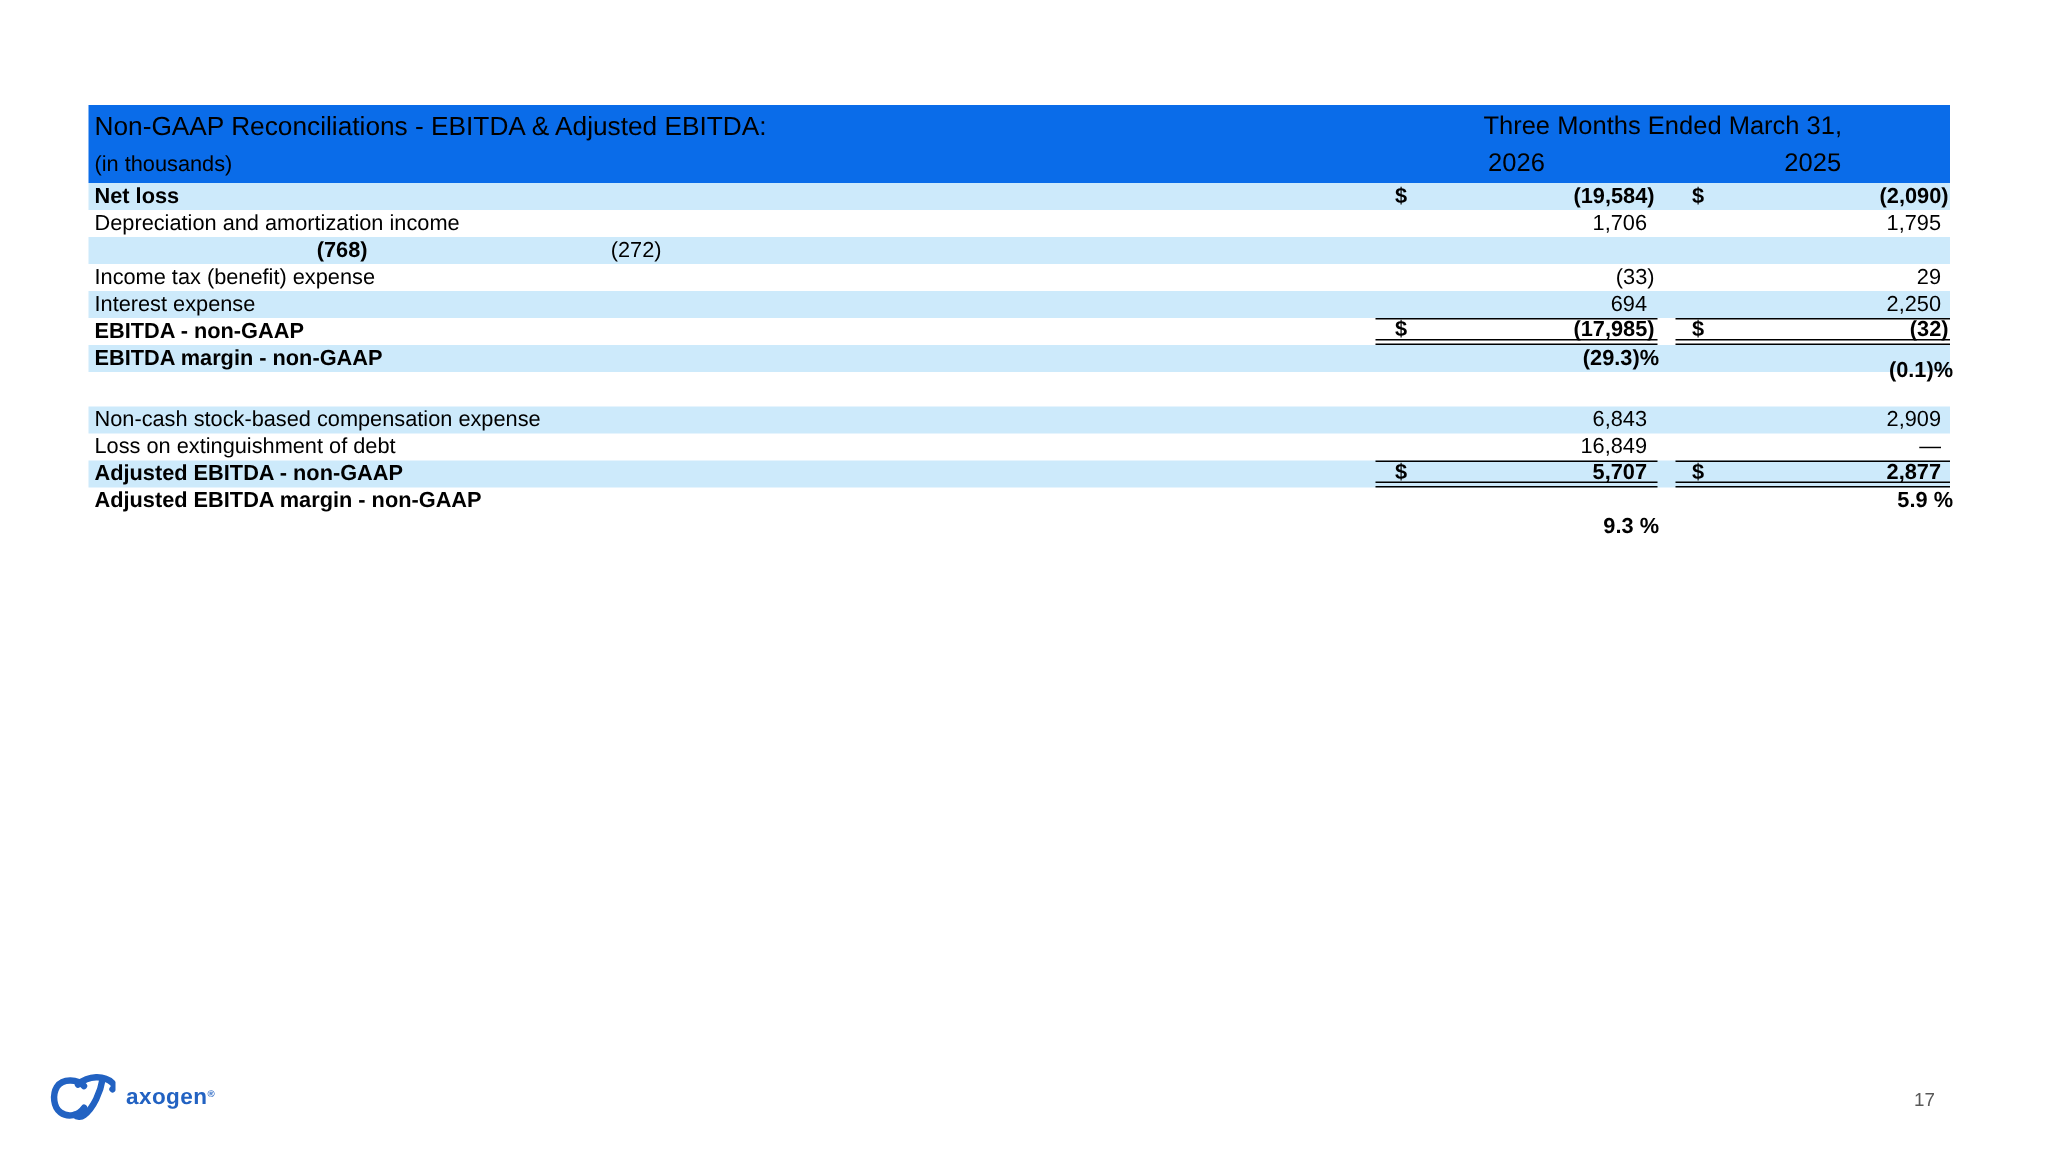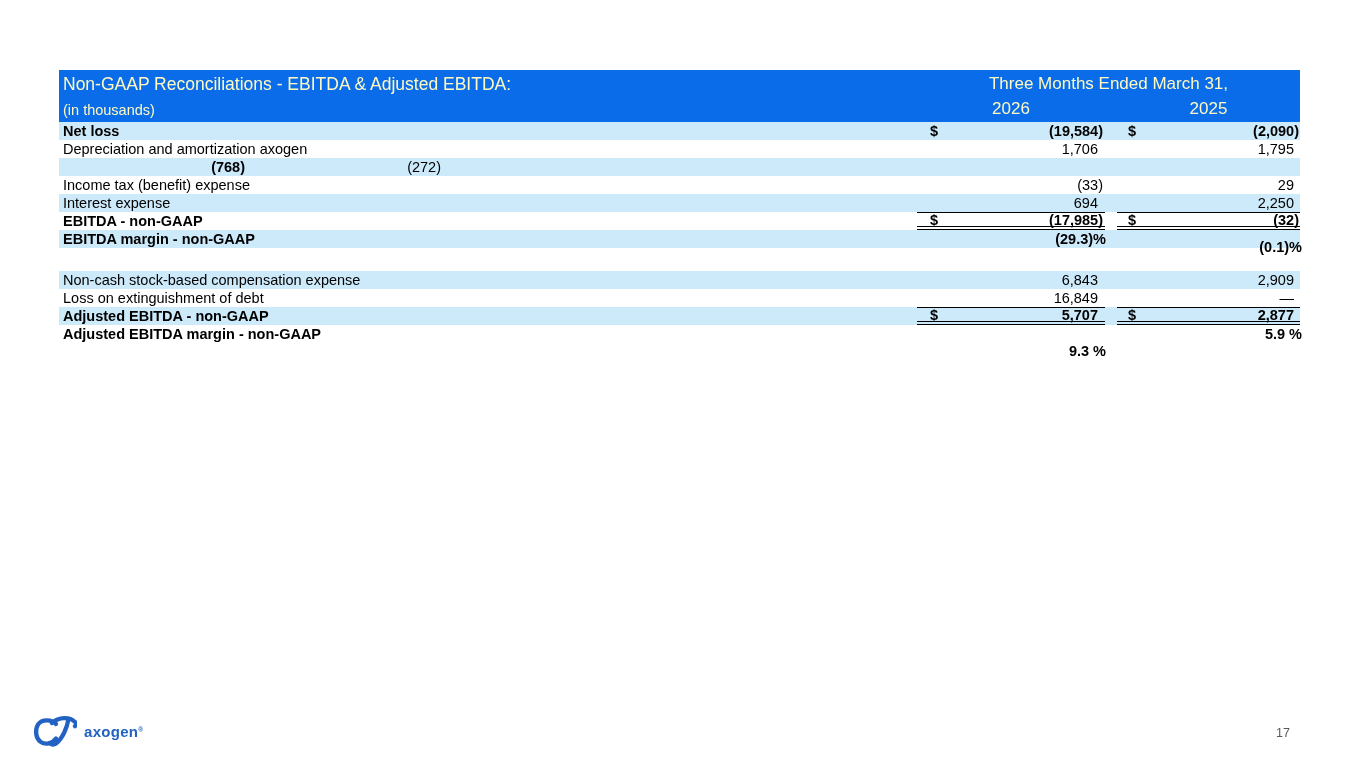--- a/index.html
+++ b/index.html
@@ -12,21 +12,21 @@
     color: #000;
   }
   .slide { position: absolute; inset: 0; background: #fff; }
 
   
   .fin-table { position: absolute; left: 59px; top: 70px; width: 1241px; }
 
   .thead {
     display: flex;
     background: var(--c-header, #0a6ce9);
-    color: #fef9c3;
+    color: #000000;
     height: 52px;
     box-sizing: border-box;
   }
   .th-left {
     flex: 1;
     display: flex; flex-direction: column; justify-content: space-between;
     padding: 4px 0 4px 4px;
     box-sizing: border-box;
   }
   .th-title { font-size: 17.5px; white-space: nowrap; }
@@ -108,21 +108,21 @@
       <span class="dollar">$</span>
       <span class="num" style="margin-right: -5px;">(19,584)</span>
     </div>
     <div class="colgap"></div>
     <div class="cell c2">
       <span class="dollar">$</span>
       <span class="num" style="margin-right: -5px;">(2,090)</span>
     </div>
   </div>
         <div class="row bg-white">
-    <div class="label">Depreciation and amortization axogen</div>
+    <div class="label">Depreciation and amortization income</div>
     <div class="cell c1">
       <span class="dollar"></span>
       <span class="num">1,706</span>
     </div>
     <div class="colgap"></div>
     <div class="cell c2">
       <span class="dollar"></span>
       <span class="num">1,795</span>
     </div>
   </div>

